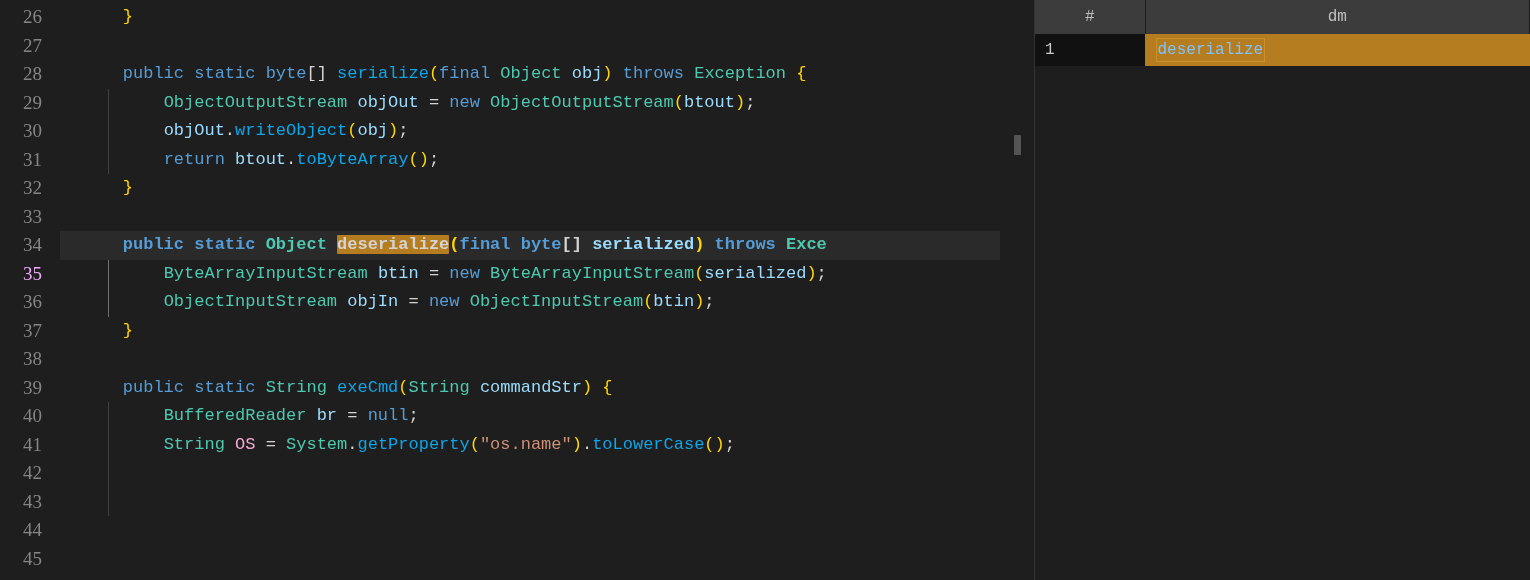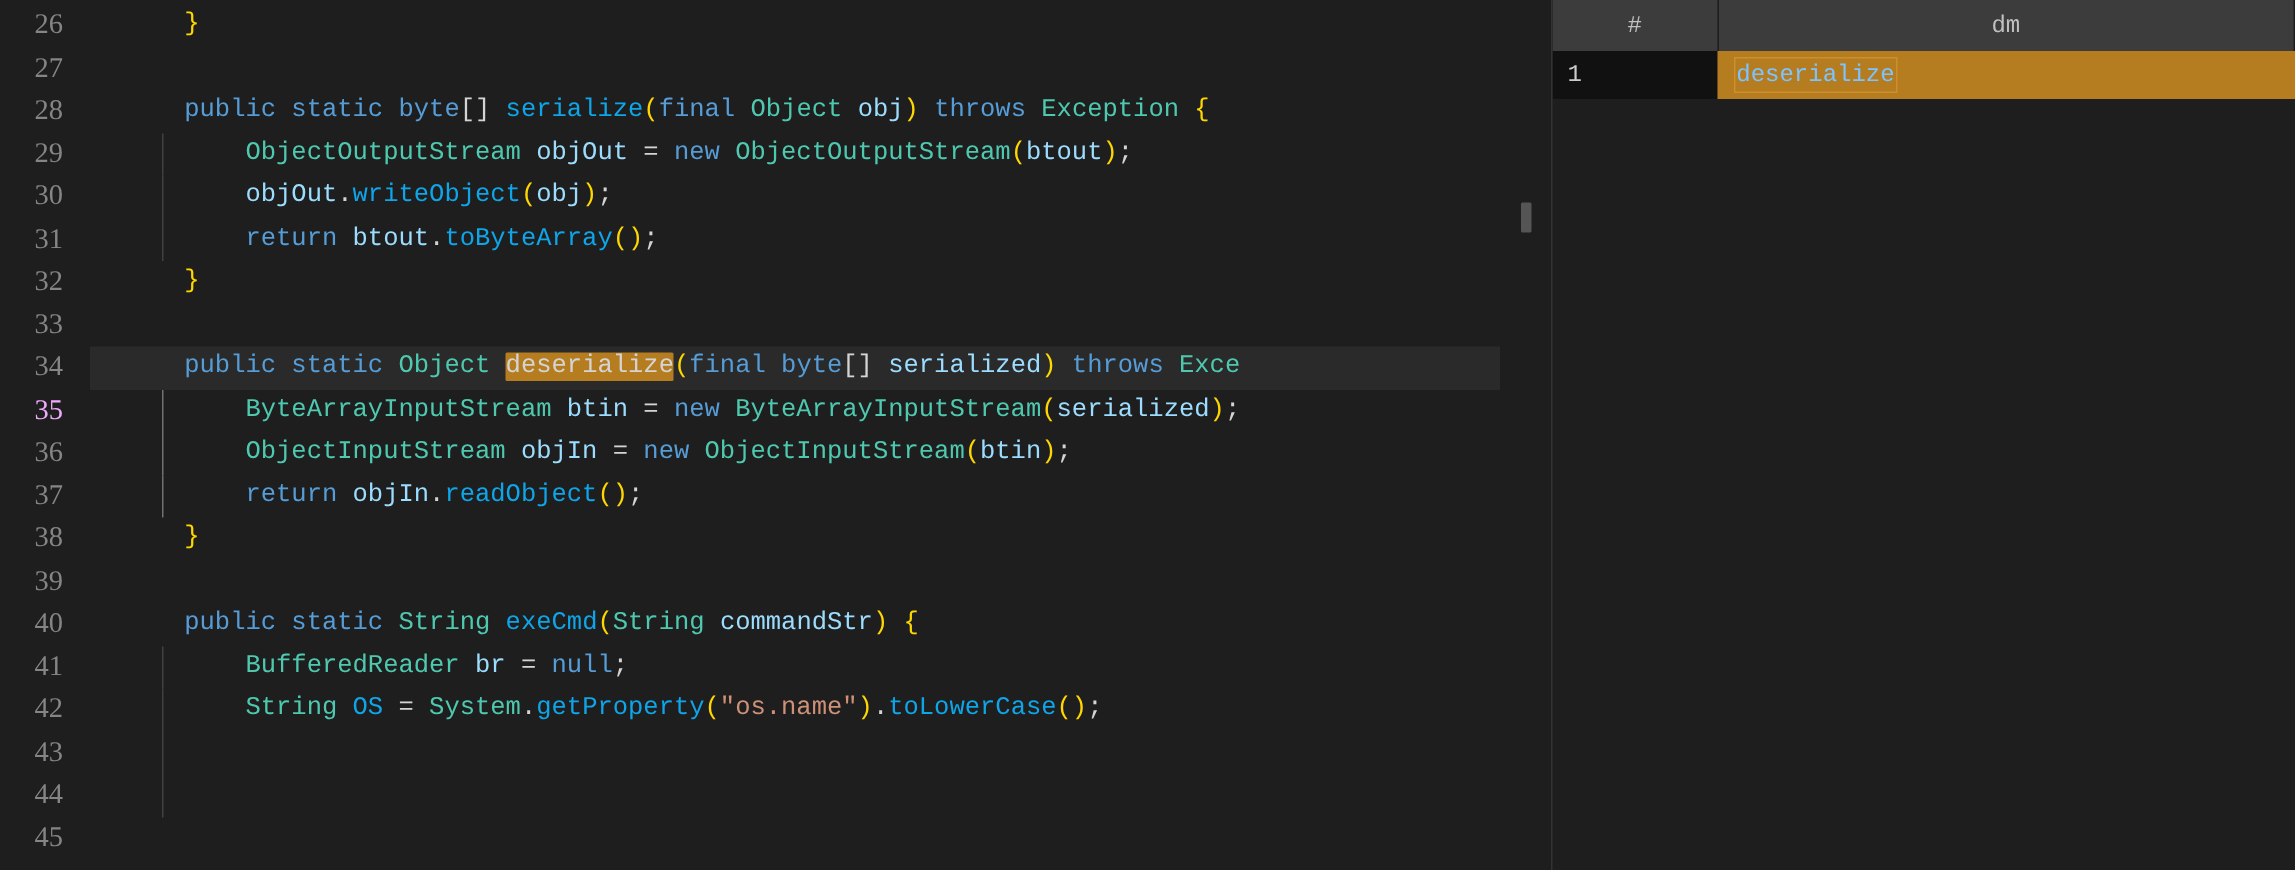--- a/index.html
+++ b/index.html
@@ -42,39 +42,40 @@
     }
     .line {
       height:28.5px;
       line-height:28.5px;
       white-space:pre;
       padding-left:22px;
       position:relative;
     }
     .line.highlight {
       background:#2a2a2a; 
+      font-weight:bold;
     }
     
     .guide::before{
       content:"";
       position:absolute;
       left:48px;
       top:0; bottom:0;
       width:1px;
       background:#404040;
     }
     .guide-active::before{
       background:#707070;
     }
     
     .kw{color:#569cd6;}
     .type{color:#4ec9b0;text-align:right;}
     .fn{color:#0ea5e9;}
     .var{color:#9cdcfe;}
-    .cst{color:#0ea5e9;}
+    .cst{color:#f9a8d4;}
     .punc{color:#d4d4d4;}
     .op{color:#d4d4d4;}
     .brace{color:#ffd700;}
     .str{color:#ce9178;}
     .plain{color:#d4d4d4;}
     .sel-match{
       background:#b57d1f;
       color:#d4d4d4;
       border-radius:1px;
     }
@@ -168,21 +169,20 @@
       <div class="line"></div>
       <div class="line"><span class="plain">    </span><span class="kw">public</span><span class="plain"> </span><span class="kw">static</span><span class="plain"> </span><span class="kw">byte</span><span class="punc">[] </span><span class="fn">serialize</span><span class="brace">(</span><span class="kw">final</span><span class="plain"> </span><span class="type">Object</span><span class="plain"> </span><span class="var">obj</span><span class="brace">)</span><span class="plain"> </span><span class="kw">throws</span><span class="plain"> </span><span class="type">Exception</span><span class="plain"> </span><span class="brace">{</span></div>
       <div class="line guide"><span class="plain">        </span><span class="type">ObjectOutputStream</span><span class="plain"> </span><span class="var">objOut</span><span class="op"> = </span><span class="kw">new</span><span class="plain"> </span><span class="type">ObjectOutputStream</span><span class="brace">(</span><span class="var">btout</span><span class="brace">)</span><span class="punc">;</span></div>
       <div class="line guide"><span class="plain">        </span><span class="var">objOut</span><span class="punc">.</span><span class="fn">writeObject</span><span class="brace">(</span><span class="var">obj</span><span class="brace">)</span><span class="punc">;</span></div>
       <div class="line guide"><span class="plain">        </span><span class="kw">return</span><span class="plain"> </span><span class="var">btout</span><span class="punc">.</span><span class="fn">toByteArray</span><span class="brace">(</span><span class="brace">)</span><span class="punc">;</span></div>
       <div class="line"><span class="plain">    </span><span class="brace">}</span></div>
       <div class="line"></div>
       <div class="line highlight"><span class="plain">    </span><span class="kw">public</span><span class="plain"> </span><span class="kw">static</span><span class="plain"> </span><span class="type">Object</span><span class="plain"> </span><span class="fn sel-match">deserialize</span><span class="brace">(</span><span class="kw">final</span><span class="plain"> </span><span class="kw">byte</span><span class="punc">[] </span><span class="var">serialized</span><span class="brace">)</span><span class="plain"> </span><span class="kw">throws</span><span class="plain"> </span><span class="type">Exce</span></div>
       <div class="line guide guide-active"><span class="plain">        </span><span class="type">ByteArrayInputStream</span><span class="plain"> </span><span class="var">btin</span><span class="op"> = </span><span class="kw">new</span><span class="plain"> </span><span class="type">ByteArrayInputStream</span><span class="brace">(</span><span class="var">serialized</span><span class="brace">)</span><span class="punc">;</span></div>
       <div class="line guide guide-active"><span class="plain">        </span><span class="type">ObjectInputStream</span><span class="plain"> </span><span class="var">objIn</span><span class="op"> = </span><span class="kw">new</span><span class="plain"> </span><span class="type">ObjectInputStream</span><span class="brace">(</span><span class="var">btin</span><span class="brace">)</span><span class="punc">;</span></div>
-      <div class="line guide guide-active"><span class="plain">        </span><span class="kw">return</span><span class="plain"> </span><span class="var">objIn</span><span class="punc">.</span><span class="fn">readObject</span><span class="brace">(</span><span class="brace">)</span><span class="punc">;</span></div>
       <div class="line"><span class="plain">    </span><span class="brace">}</span></div>
       <div class="line"></div>
       <div class="line"><span class="plain">    </span><span class="kw">public</span><span class="plain"> </span><span class="kw">static</span><span class="plain"> </span><span class="type">String</span><span class="plain"> </span><span class="fn">exeCmd</span><span class="brace">(</span><span class="type">String</span><span class="plain"> </span><span class="var">commandStr</span><span class="brace">)</span><span class="plain"> </span><span class="brace">{</span></div>
       <div class="line guide"><span class="plain">        </span><span class="type">BufferedReader</span><span class="plain"> </span><span class="var">br</span><span class="op"> = </span><span class="kw">null</span><span class="punc">;</span></div>
       <div class="line guide"><span class="plain">        </span><span class="type">String</span><span class="plain"> </span><span class="cst">OS</span><span class="op"> = </span><span class="type">System</span><span class="punc">.</span><span class="fn">getProperty</span><span class="brace">(</span><span class="str">"os.name"</span><span class="brace">)</span><span class="punc">.</span><span class="fn">toLowerCase</span><span class="brace">(</span><span class="brace">)</span><span class="punc">;</span></div>
       <div class="line guide"></div>
       <div class="line guide"></div>
     </div>
 </div>
 

